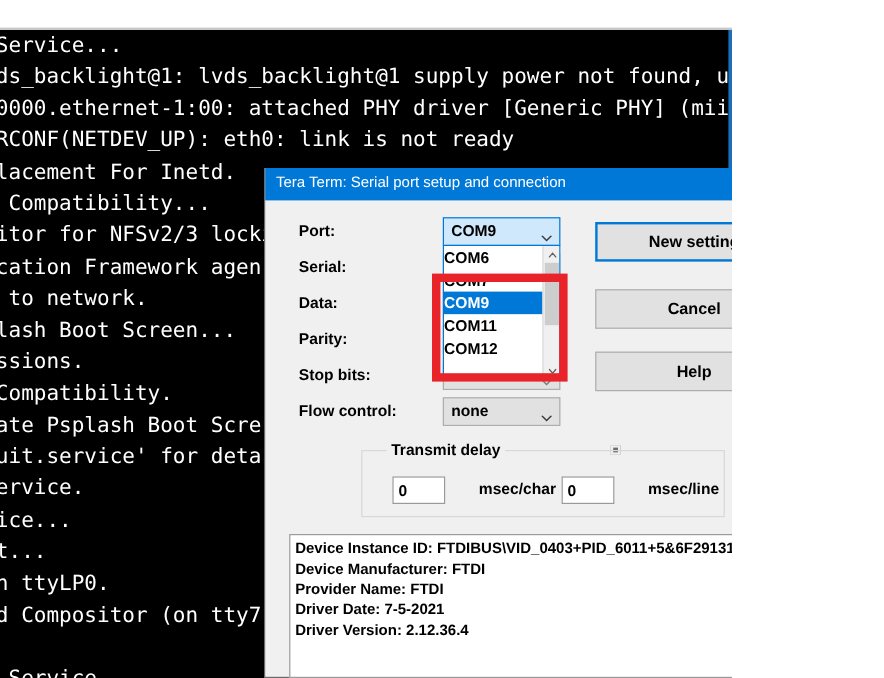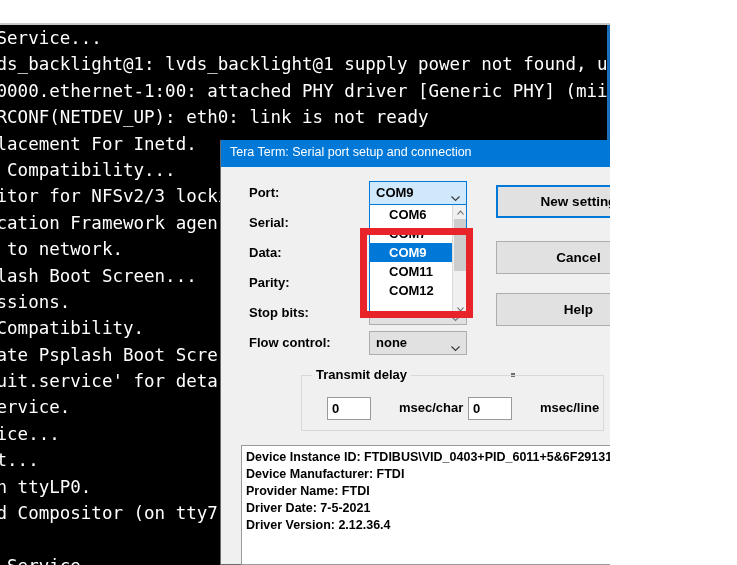--- a/index.html
+++ b/index.html
@@ -117,21 +117,21 @@
     left: 148px; top: 64px;
     width: 98px; height: 113px;
     background: #ffffff;
     border: 1px solid #0078d7;
     overflow: hidden;
     z-index: 40;
   }
   .dd-item {
     position: relative;
     height: 19px;
-    padding-left: 19px;
+    padding-left: 0;
     font-size: 13px;
     font-weight: bold;
     color: #000;
     line-height: 19px;
     white-space: nowrap;
     background: #ffffff;
   }
   .dd-item.selected {
     background: #0078d7;
     color: #ffffff;
@@ -173,21 +173,21 @@
 
   
   #transmit-group {
     position: absolute;
     left: 80px; top: 235px;
     width: 303px; height: 56px;
     border: 1px solid #d8d8d8;
   }
   #transmit-legend {
     position: absolute;
-    left: 10px; top: -9px;
+    left: 20px; top: -9px;
     background: #f0f0f0;
     padding: 0 4px;
     font-size: 13px;
     font-weight: bold;
     color: #000;
   }
   .tx-input {
     position: absolute;
     width: 44px; height: 23px;
     background: #ffffff;

